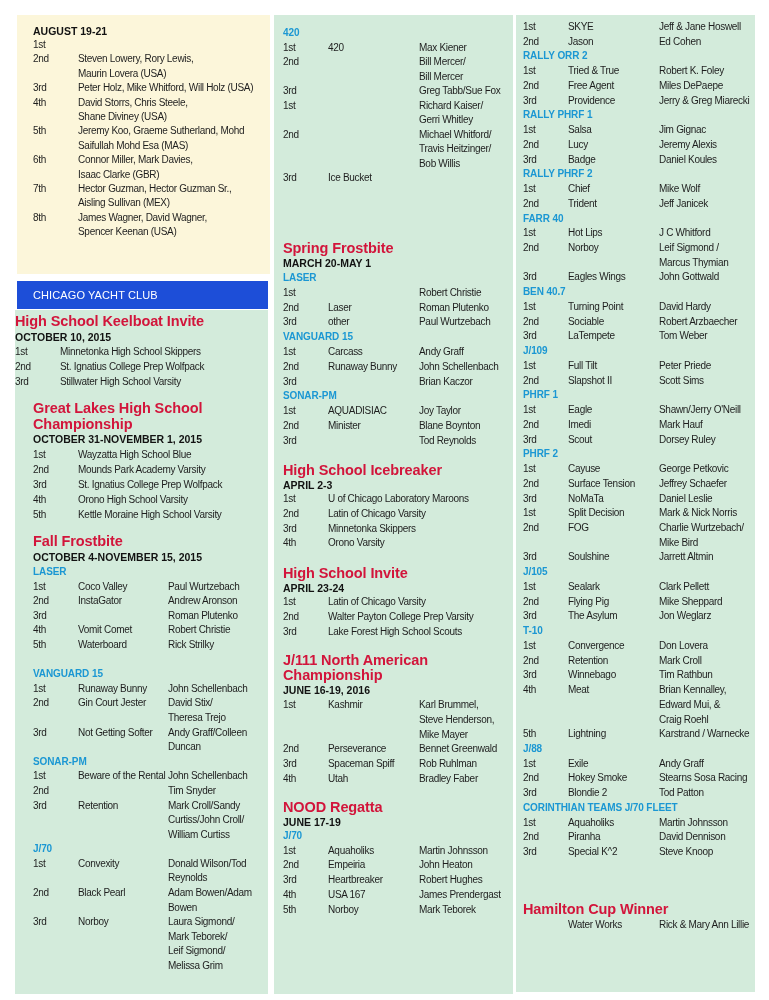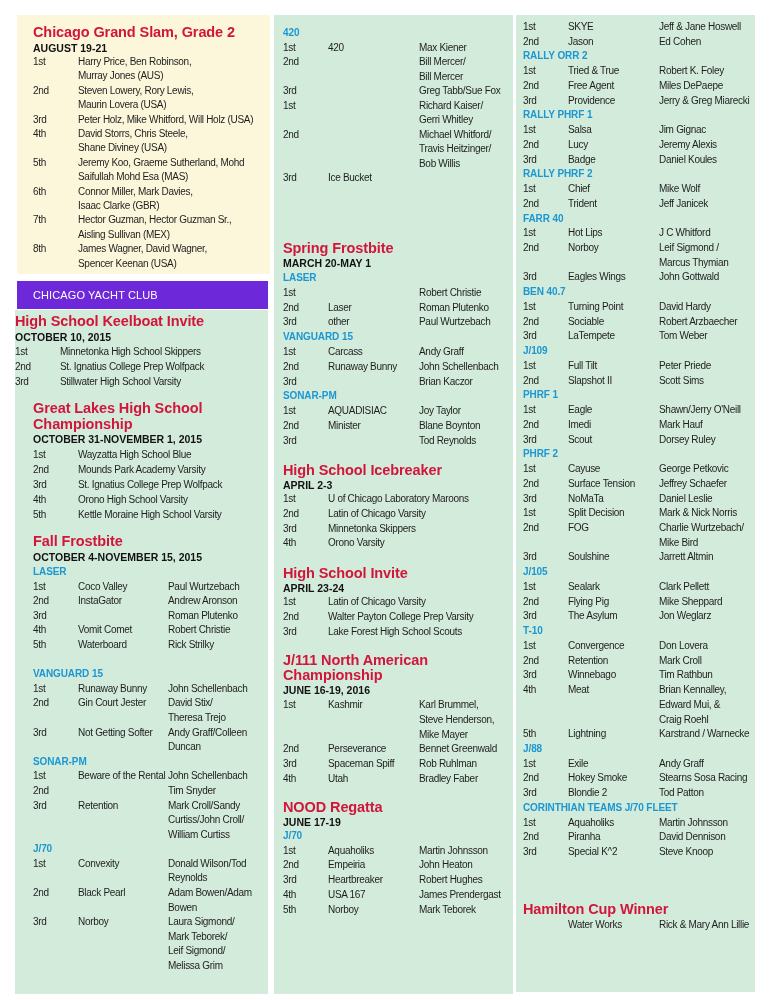--- a/index.html
+++ b/index.html
@@ -1,20 +1,20 @@
 <!DOCTYPE html>
 <html><head>
 <meta charset="utf-8">
 <style>
   html,body{margin:0;padding:0;}
   body{width:769px;height:1000px;position:relative;background:#ffffff;overflow:hidden;
        font-family:"Liberation Sans",sans-serif;color:#1e1e1e;}
   .panel{position:absolute;}
   .yellow{left:17px;top:15px;width:253px;height:259px;background:#fcf6da;}
-  .banner{left:17px;top:281px;width:251px;height:28px;background:#6d28d9;color:#ffffff;
+  .banner{left:17px;top:281px;width:251px;height:28px;background:#1d4ed8;color:#ffffff;
           font-size:11px;line-height:28px;letter-spacing:0.1px;}
   .banner span{position:absolute;left:16px;top:0;}
   .green{background:#d3ebdb;}
   .g-left{left:15px;top:310px;width:253px;height:684px;}
   .g-mid{left:274px;top:15px;width:239px;height:979px;}
   .g-right{left:516px;top:15px;width:239px;height:977px;}
   .sec{position:absolute;--lh:14.6px;}
   .t{color:#d2153b;font-weight:bold;font-size:14.5px;line-height:16px;letter-spacing:-0.1px;white-space:pre;}
   .d{color:#121212;font-weight:bold;font-size:10.5px;line-height:14px;white-space:pre;}
   .h{color:#1b97d3;font-weight:bold;font-size:10px;line-height:var(--lh);letter-spacing:-0.1px;white-space:pre;}
@@ -28,26 +28,23 @@
 </head>
 <body>
 
 <div class="panel yellow"></div>
 <div class="panel banner">
     <span>CHICAGO YACHT CLUB</span>
   </div>
 <div class="panel green g-left"></div>
 
 <div class="sec" style="left:33px;top:24px;--lh:14.4px;">
-  <div class="t" style="line-height:17px">Chicago Grand Slam, Grade 2</div>
   <div class="d">AUGUST 19-21</div>
   <div class="r">
       <span class="p">1st</span>
-      <span class="c">Harry Price, Ben Robinson,
-Murray Jones (AUS)</span>
     </div>
   <div class="r">
       <span class="p">2nd</span>
       <span class="c">Steven Lowery, Rory Lewis,
 Maurin Lovera (USA)</span>
     </div>
   <div class="r">
       <span class="p">3rd</span>
       <span class="c">Peter Holz, Mike Whitford, Will Holz (USA)</span>
     </div>

